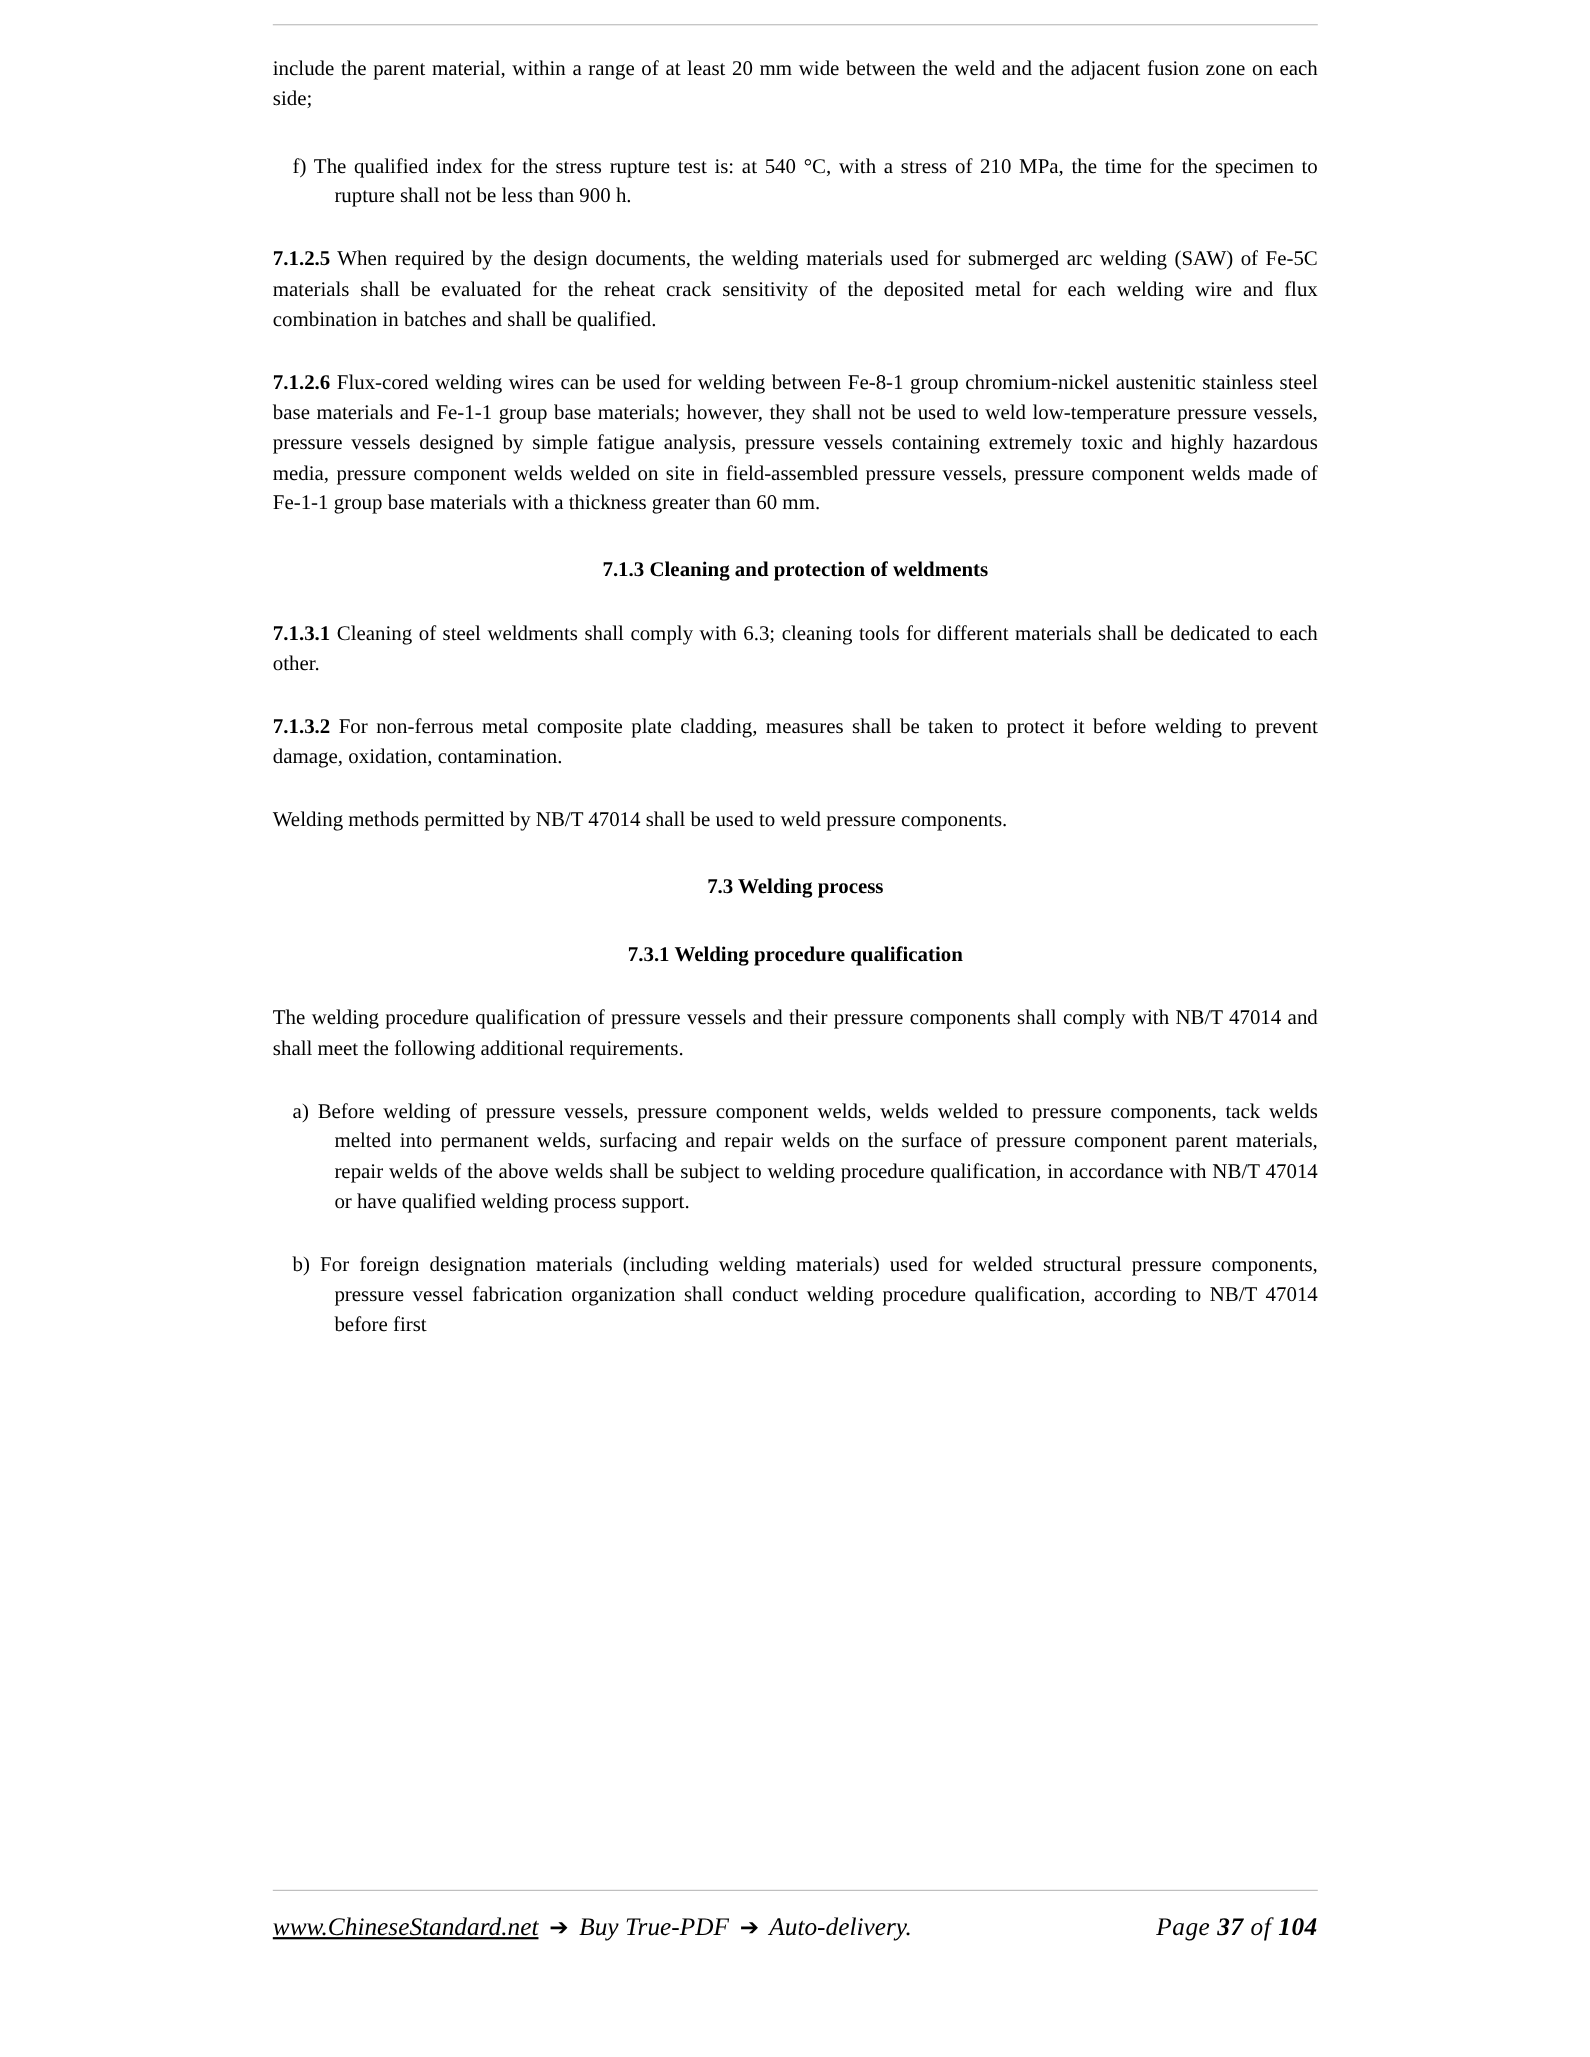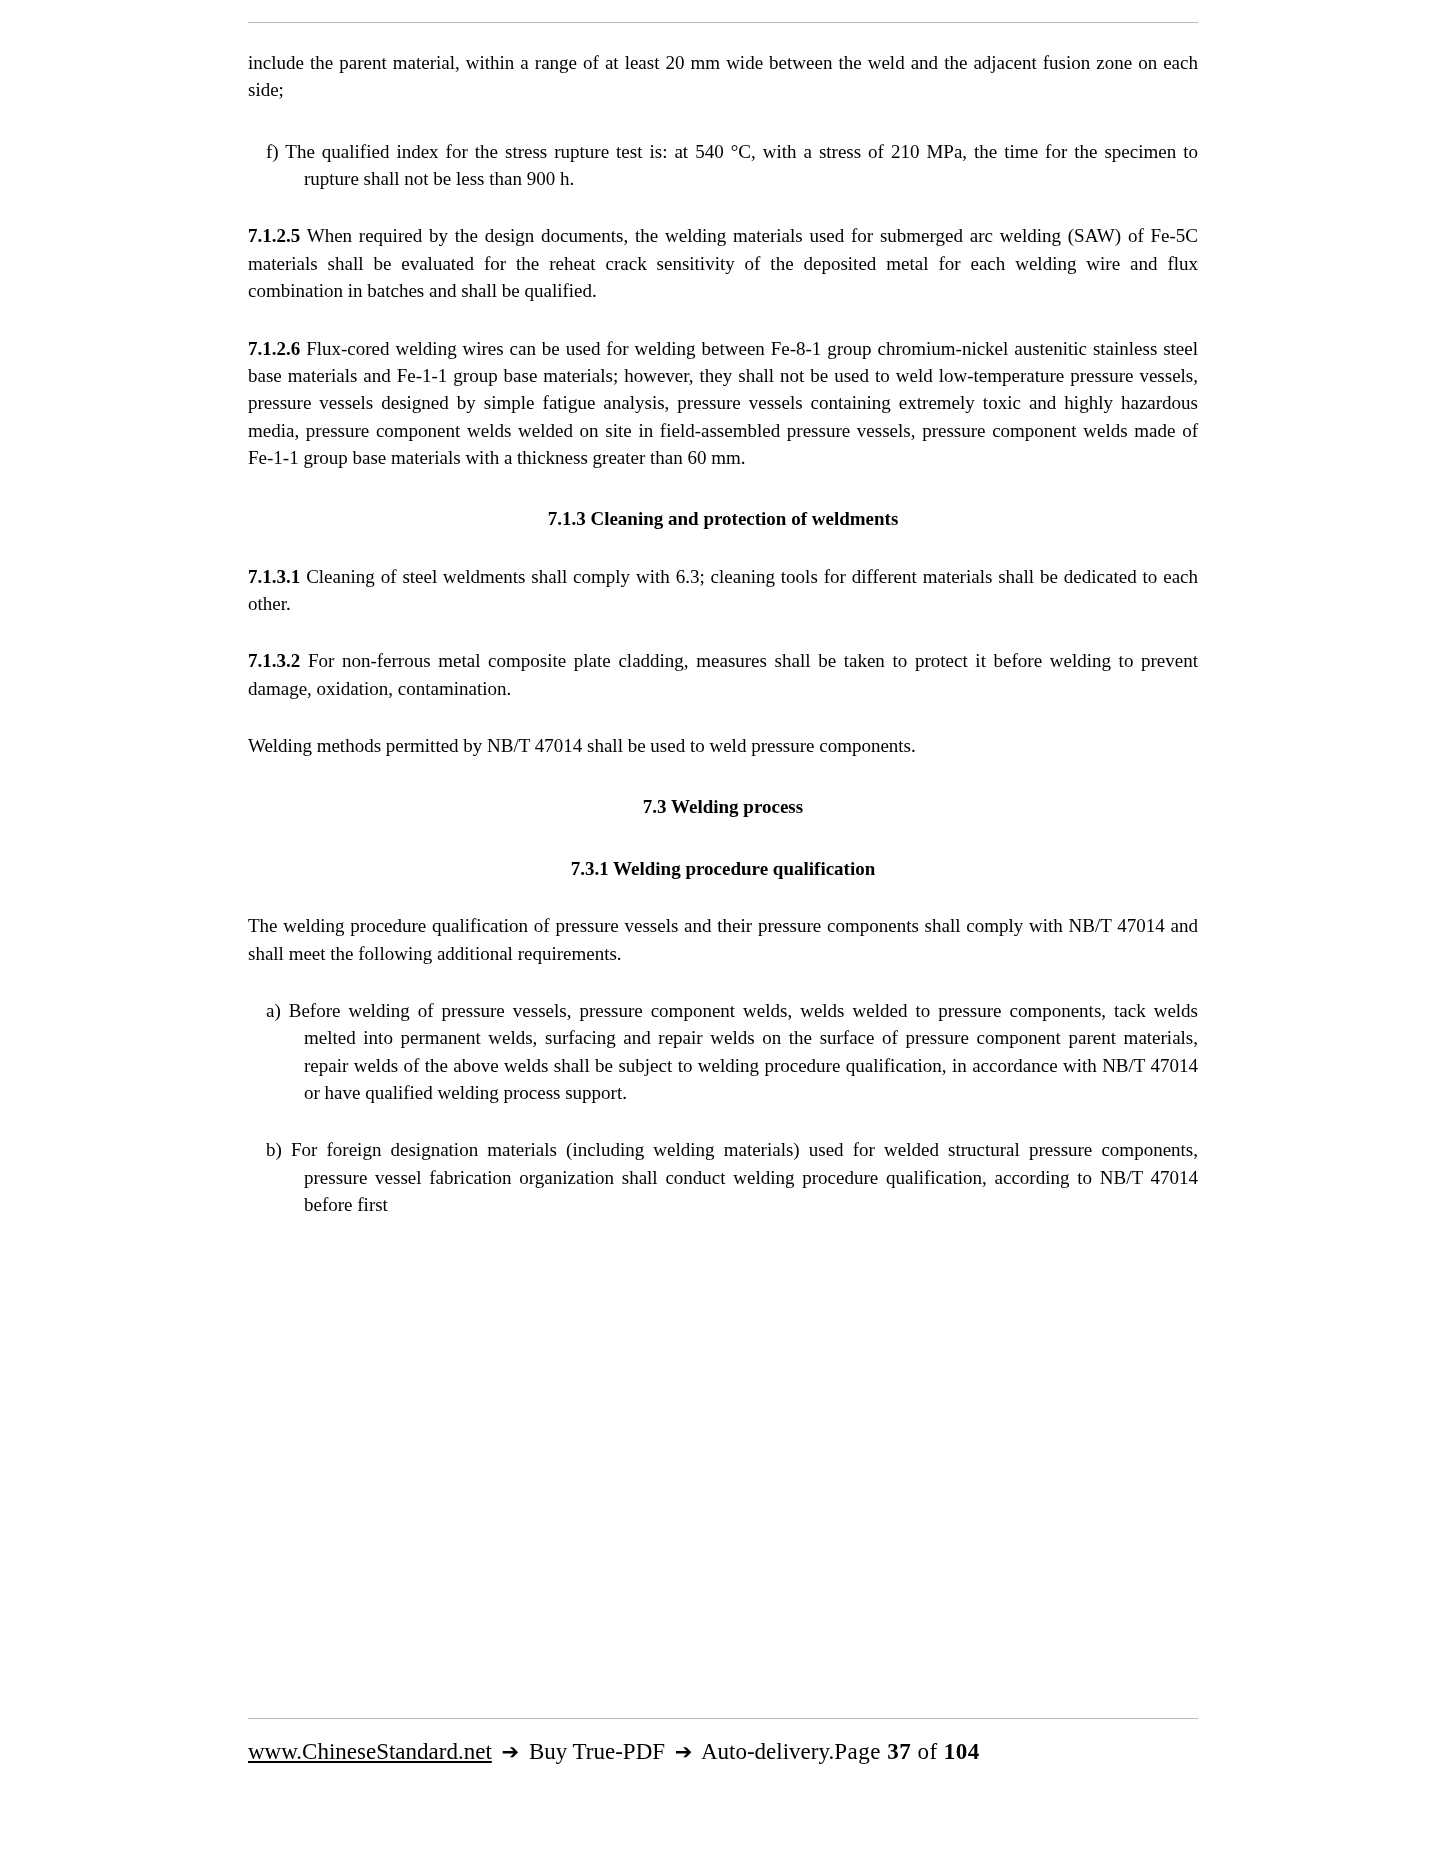--- a/index.html
+++ b/index.html
@@ -87,23 +87,25 @@
     width: 950px;
   }
   .footer-rule {
     border: none;
     border-top: 1px solid #b9b9b9;
     margin: 0;
     width: 950px;
   }
   .footer-row {
     display: flex;
+    justify-content: space-between;
     align-items: baseline;
     font-size: 23px;
     margin-top: 20px;
+    font-style: italic;
   }
   .footer-left {
     white-space: nowrap;
   }
   .footer-left .site {
     text-decoration: underline;
   }
   .arrow {
     font-family: "DejaVu Sans", sans-serif;
     font-size: 21px;

